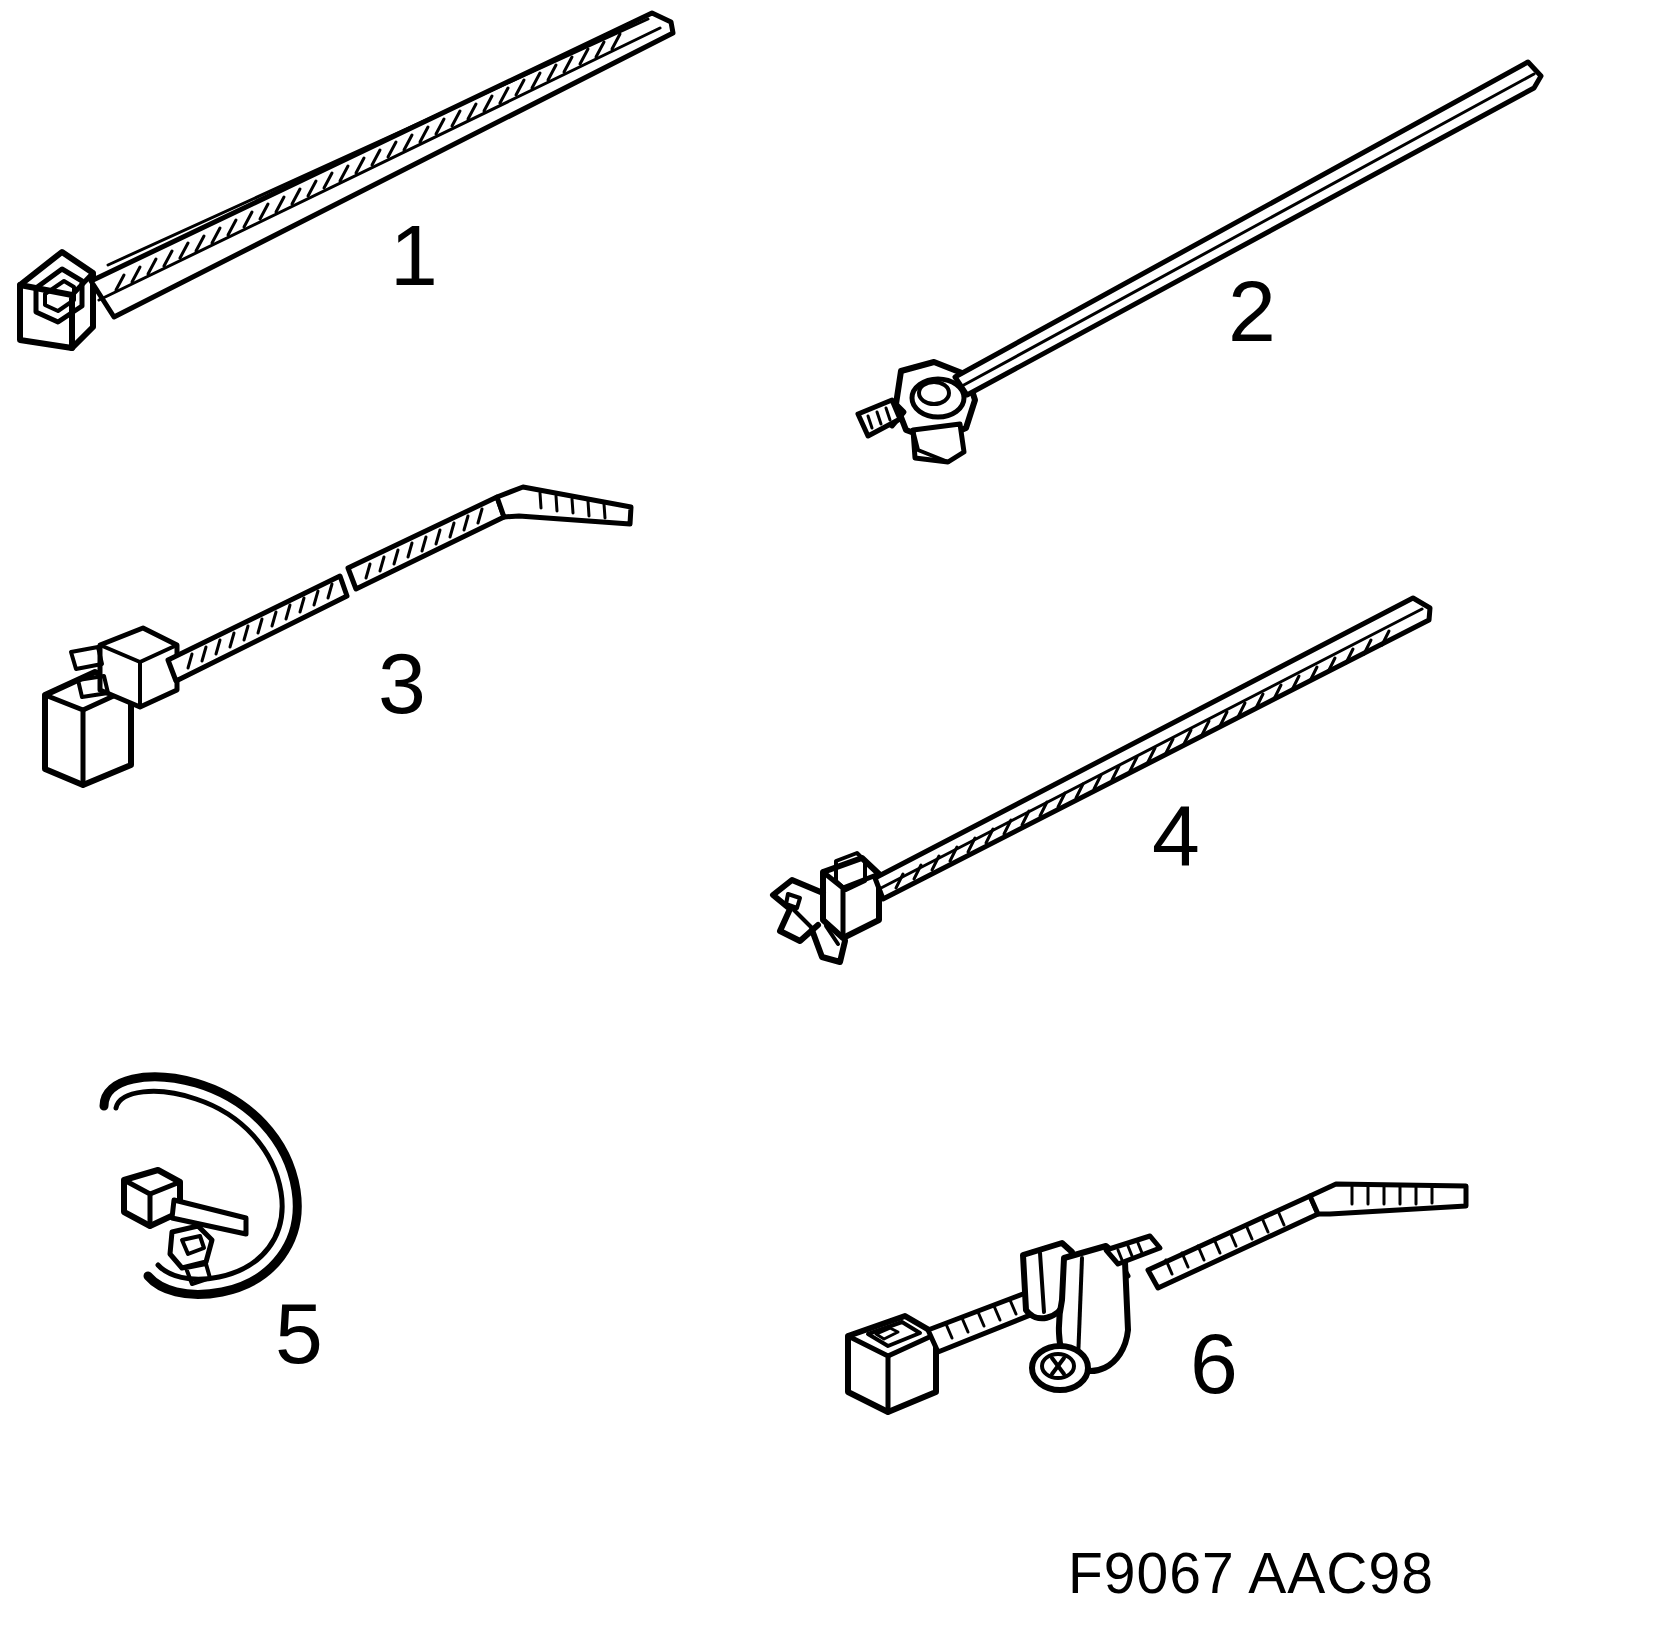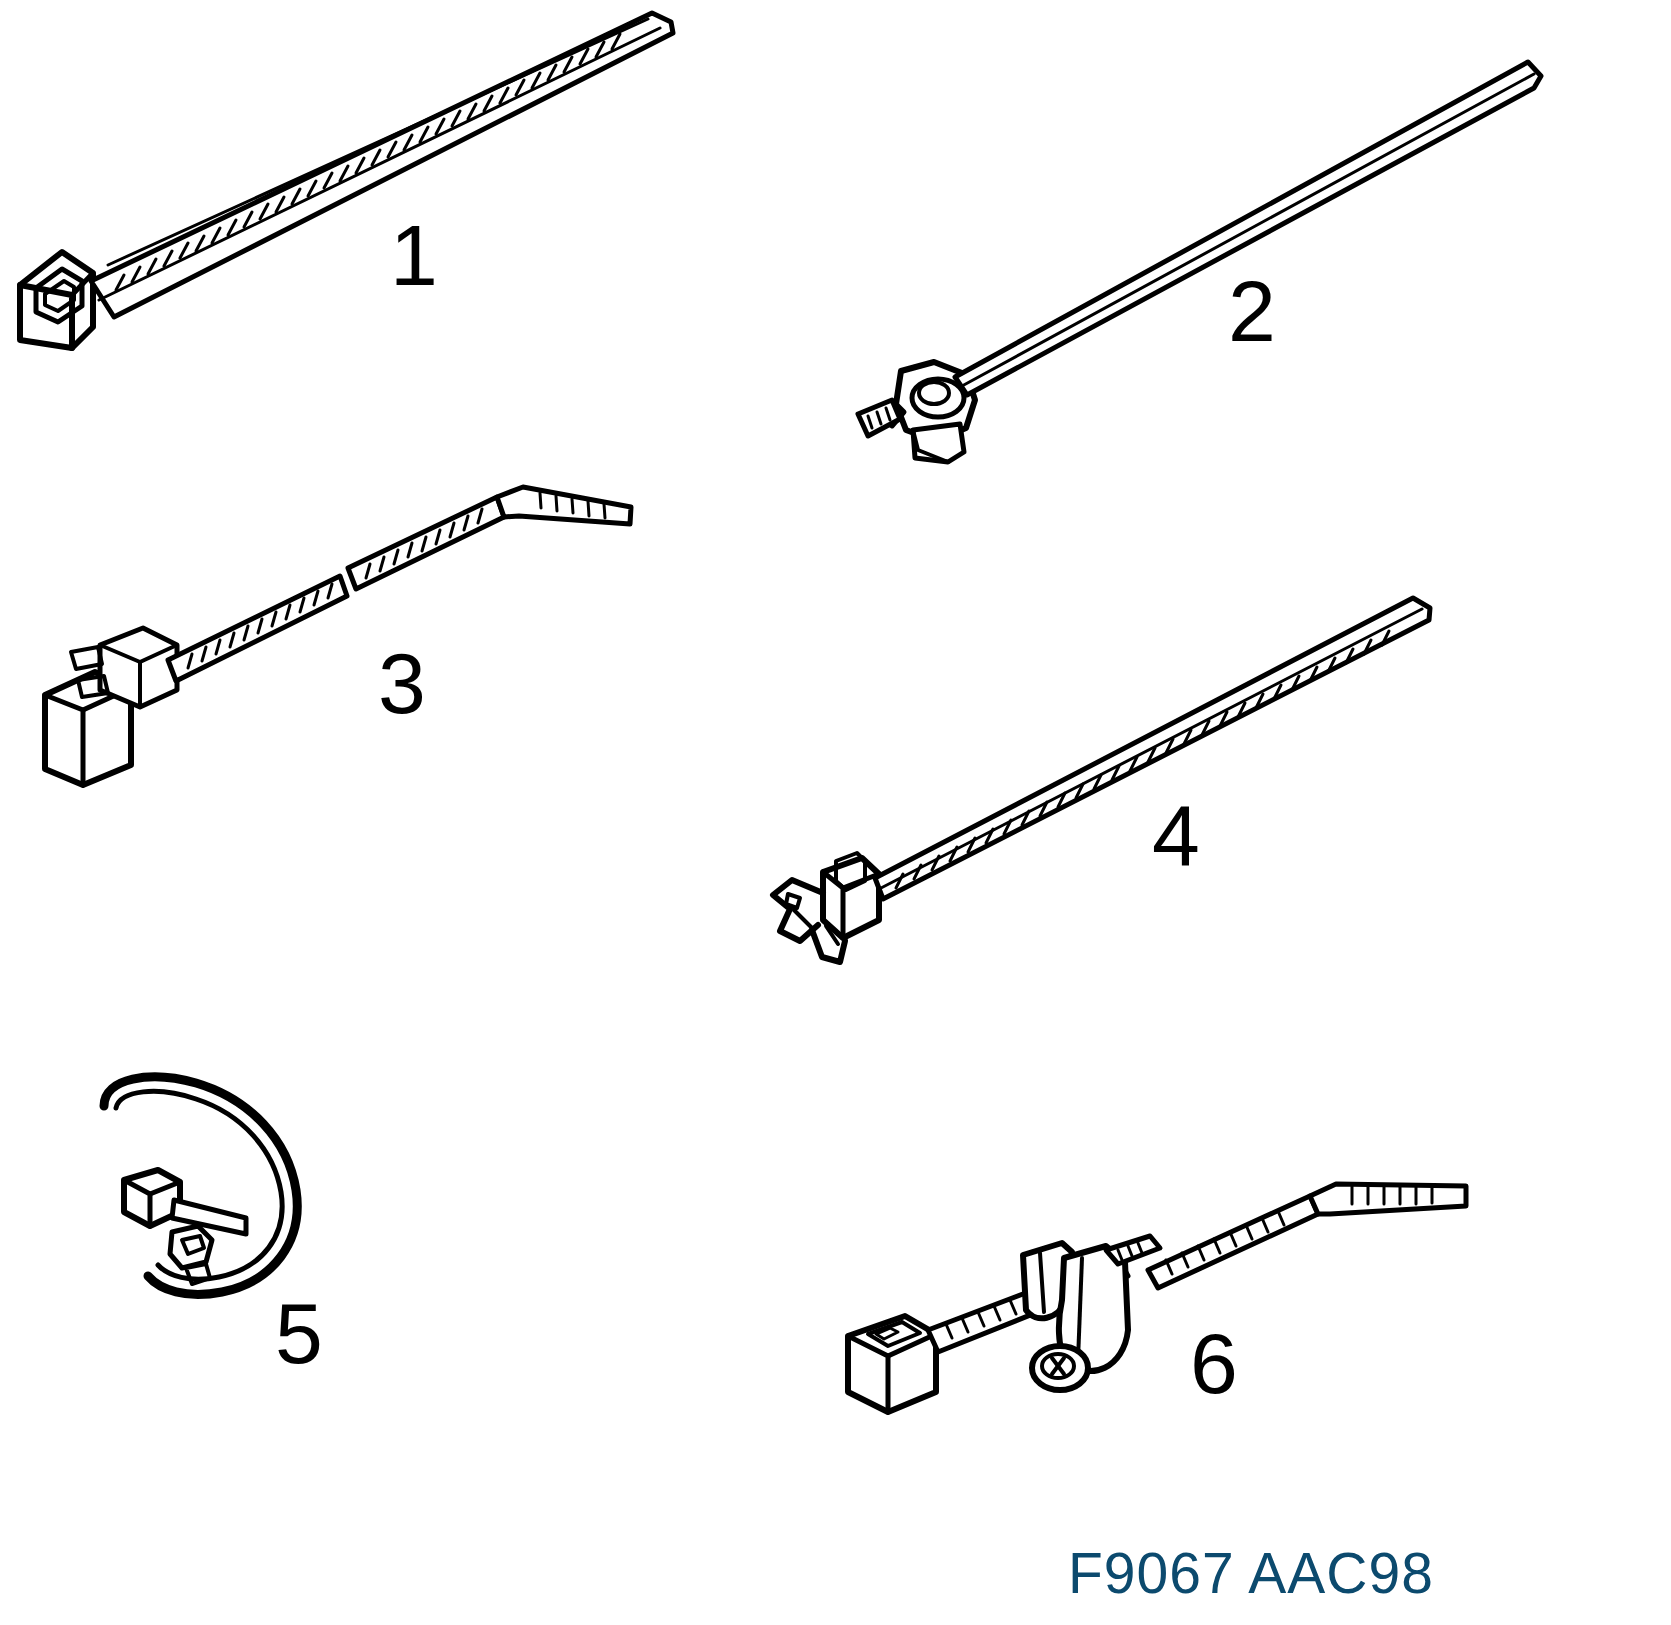--- a/index.html
+++ b/index.html
@@ -41,21 +41,21 @@
   .callout.n4 { left: 1152px; top: 792px;  font-size: 86px; }
   .callout.n5 { left: 275px;  top: 1290px; font-size: 86px; }
   .callout.n6 { left: 1190px; top: 1320px; font-size: 86px; }
   #figure-caption {
     position: absolute;
     left: 1068px;
     top: 1540px;
     font-family: "Liberation Sans", sans-serif;
     font-size: 57px;
     letter-spacing: 1px;
-    color: #0c4a6e;
+    color: #000000;
     white-space: pre;
     user-select: none;
   }
 </style>
 </head>
 <body>
 
 <div id="figure-root">
 
   <svg id="figure-svg" viewBox="0 0 1671 1625" xmlns="http://www.w3.org/2000/svg">

